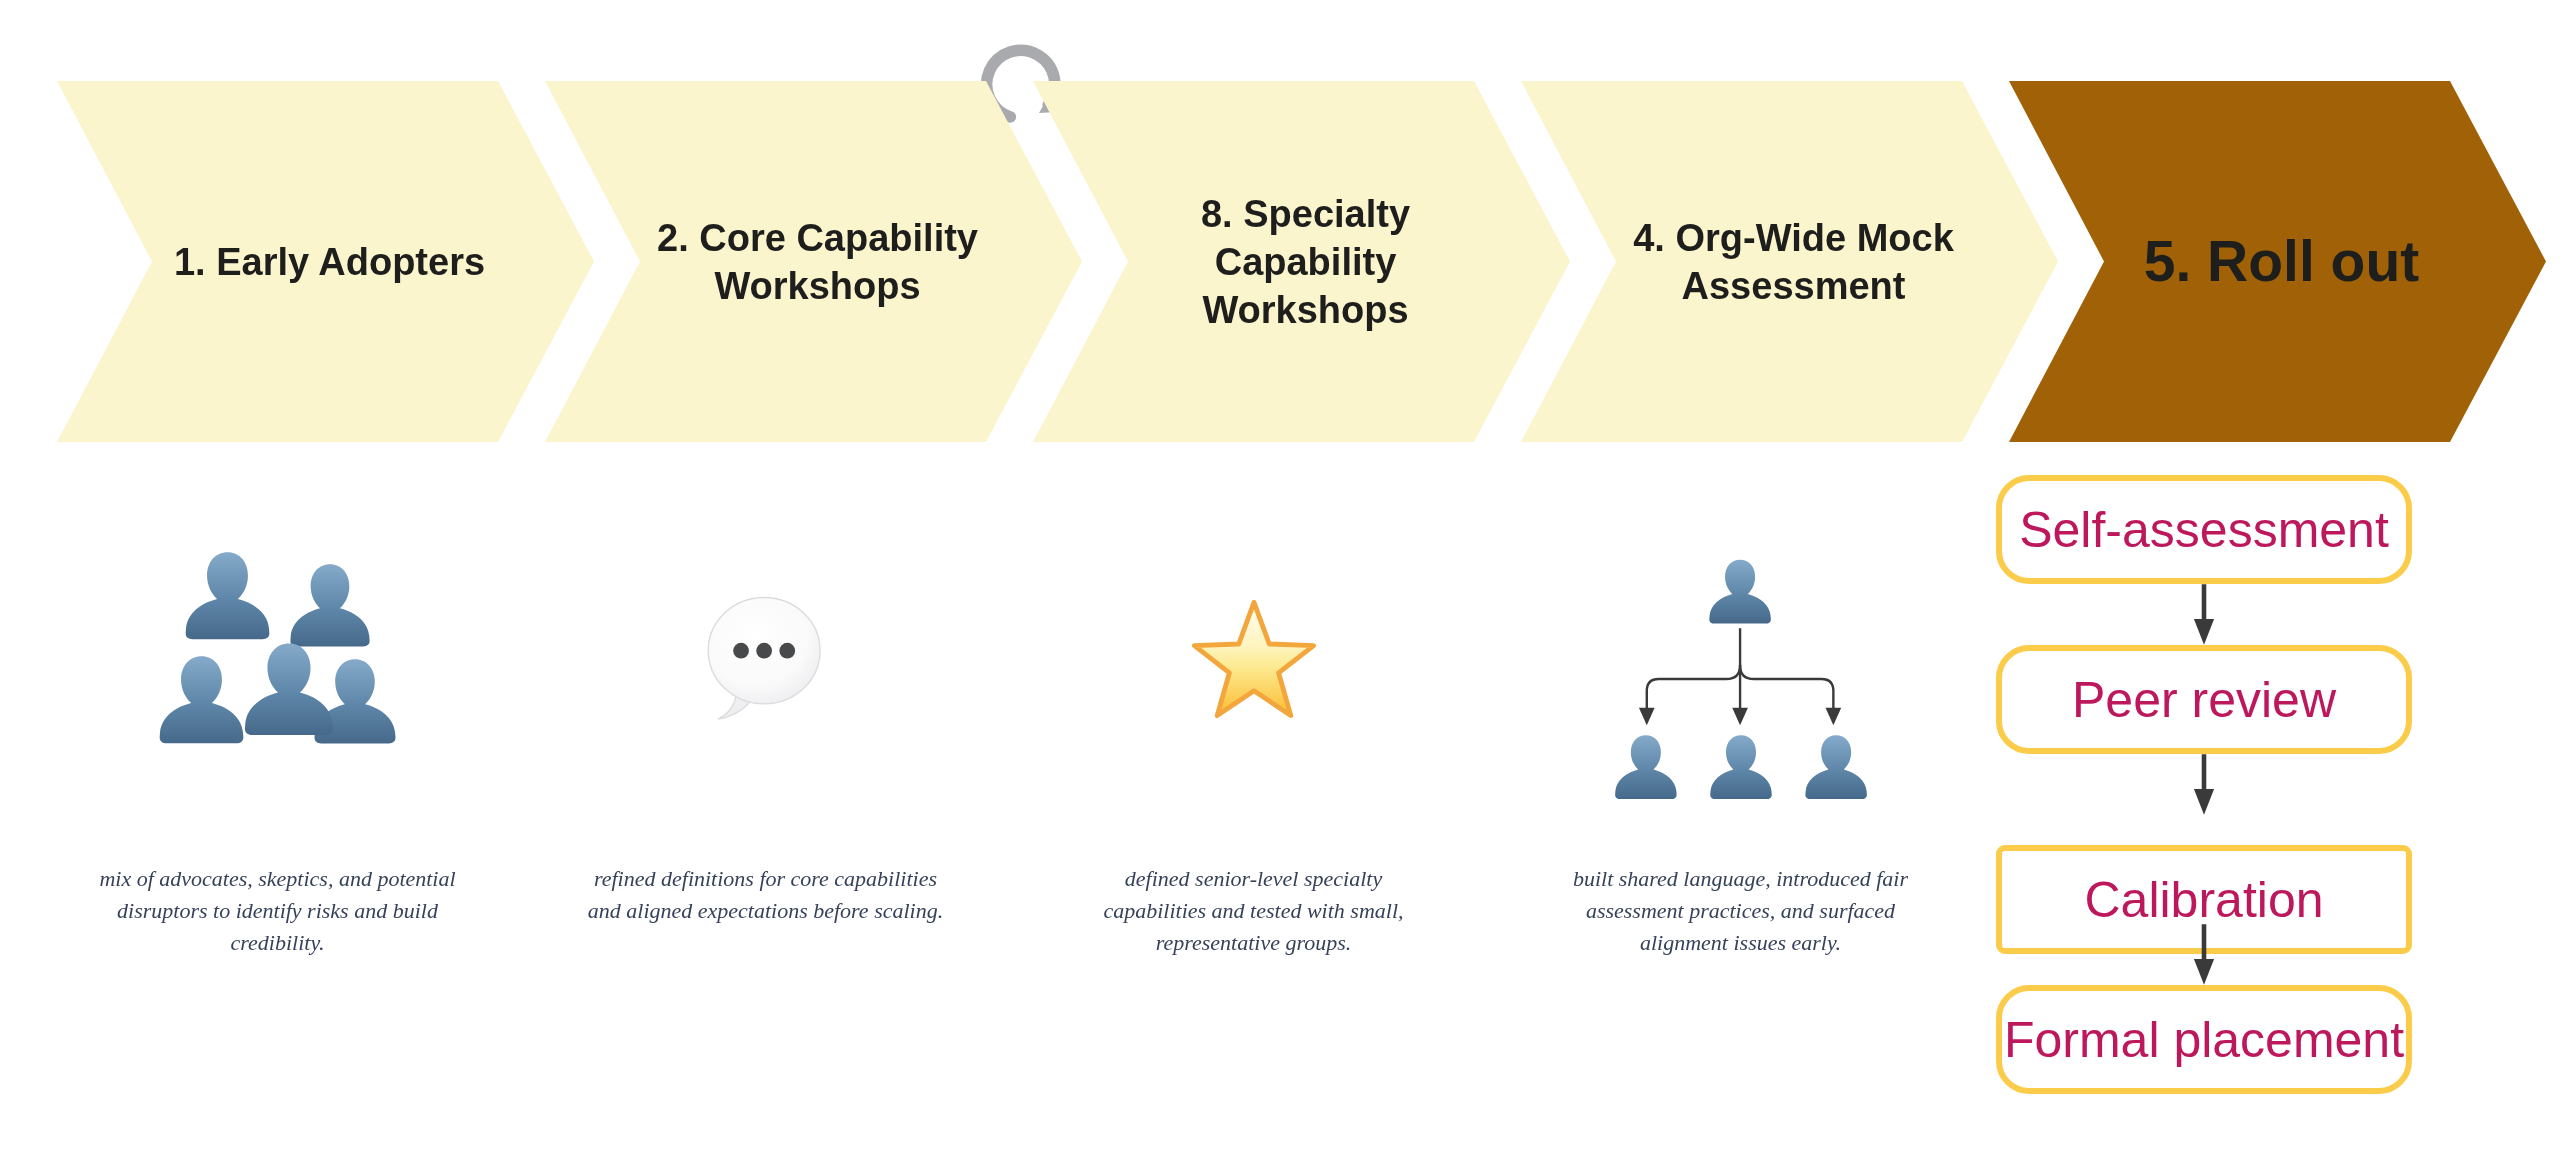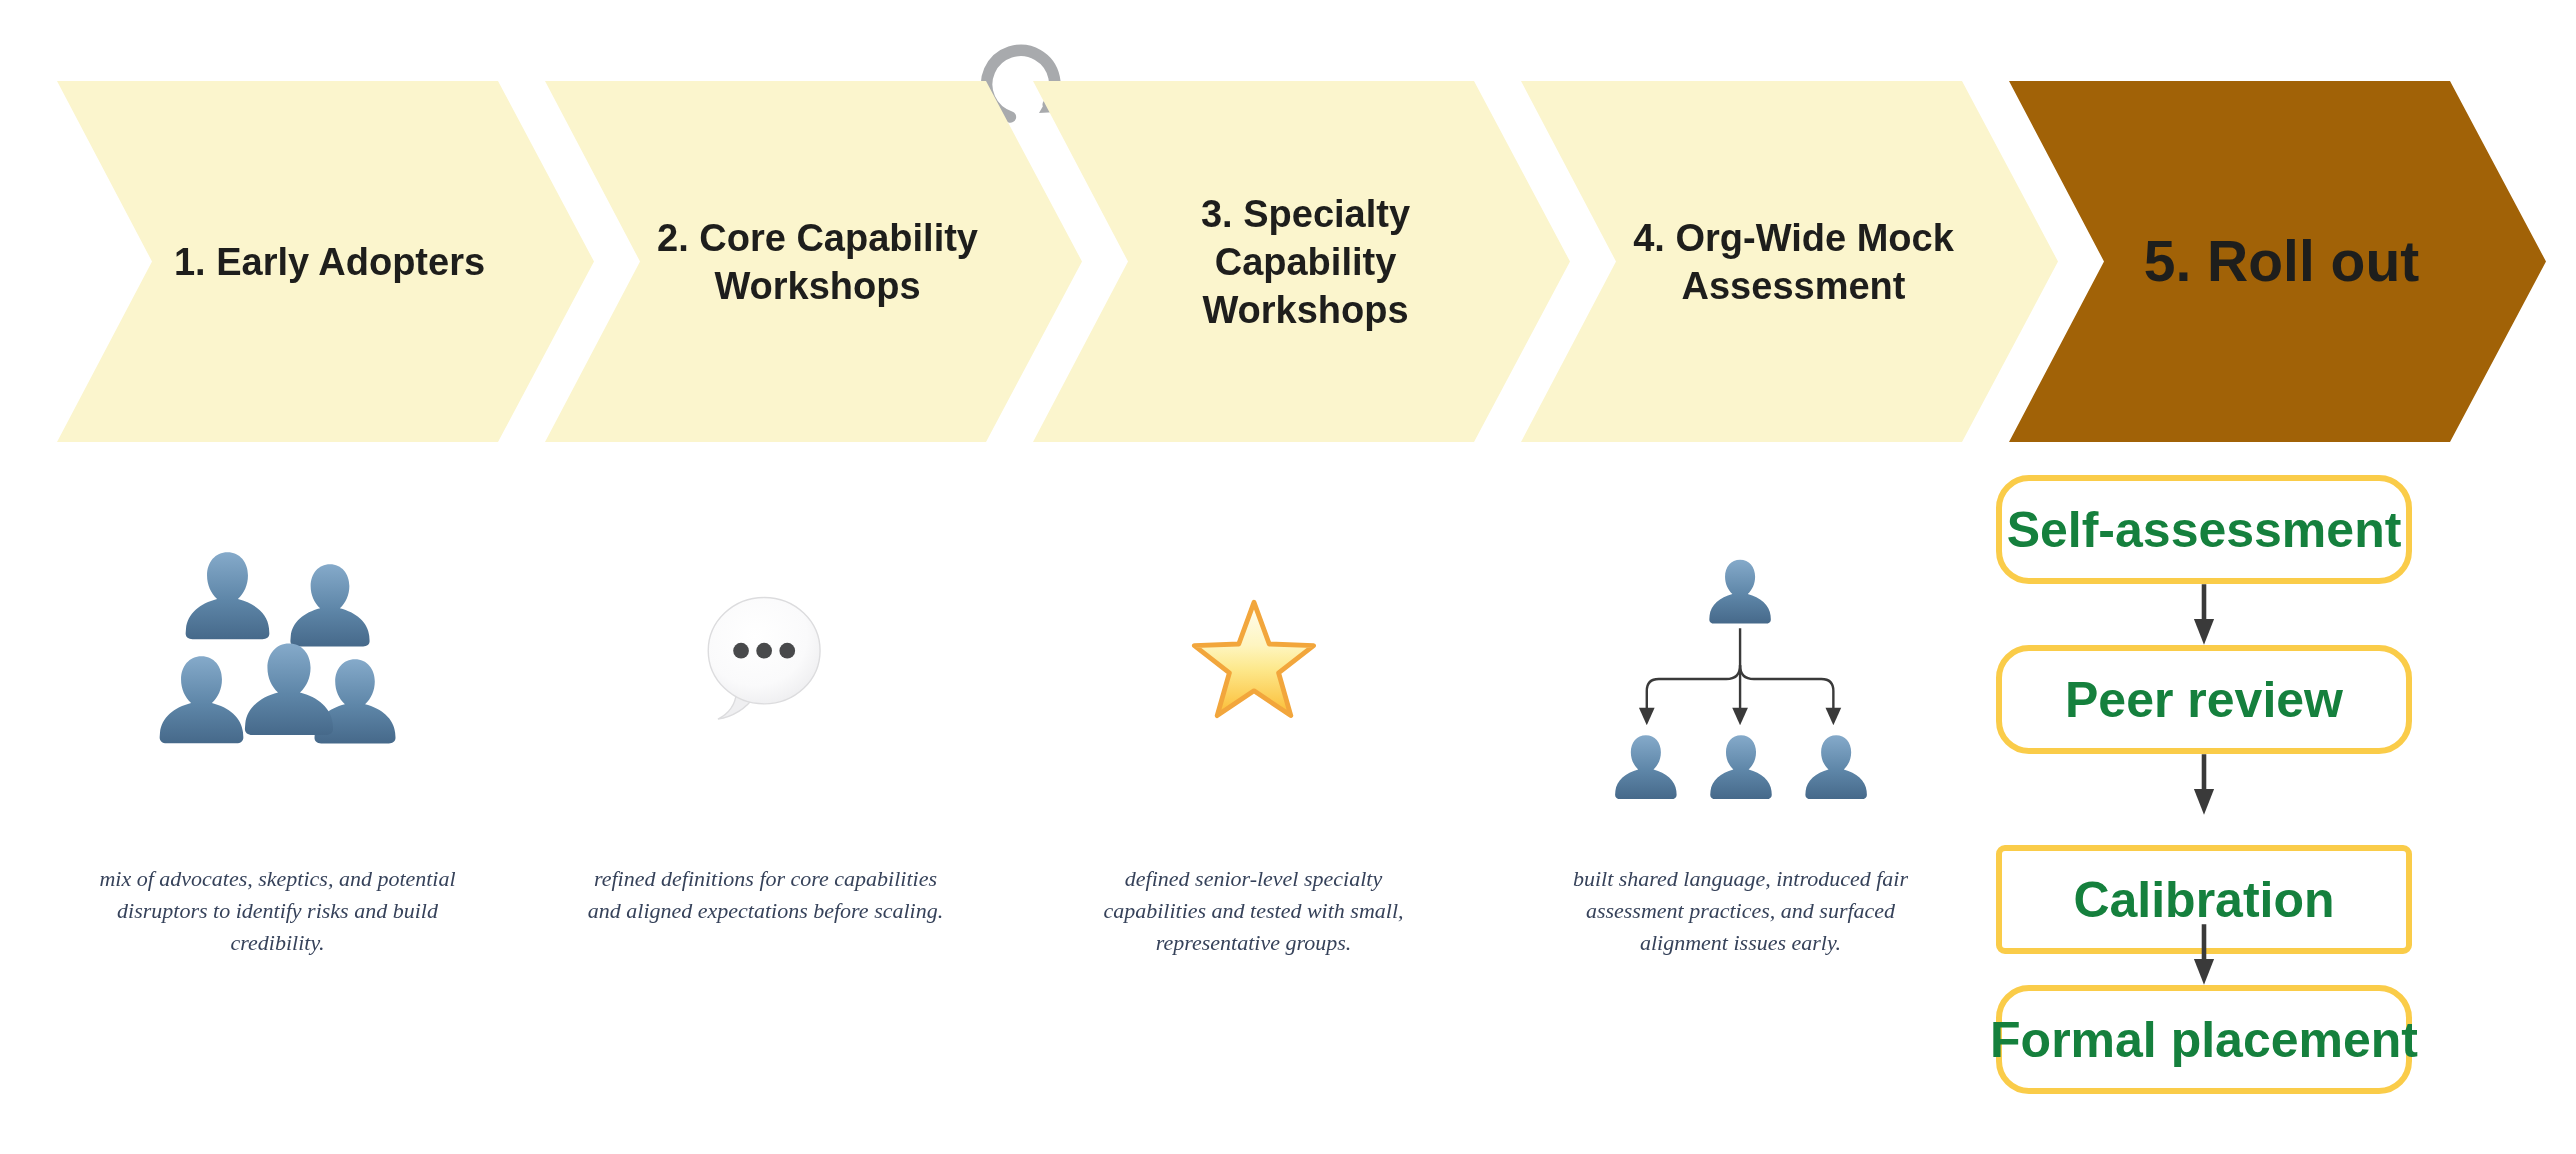--- a/index.html
+++ b/index.html
@@ -57,21 +57,21 @@
   }
   
   .rollout{position:absolute;left:1996px;top:0;width:416px;height:1155px;}
   .flow-box{
     position:absolute;left:0;width:416px;height:109px;
     box-sizing:border-box;
     border:6.5px solid #FACC49;border-radius:33px;
     background:#ffffff;
     display:flex;align-items:center;justify-content:center;
   }
-  .flow-box span{font-size:50px;color:#15803d;white-space:nowrap;font-weight:bold;}
+  .flow-box span{font-size:50px;color:#be185d;white-space:nowrap;}
   .fb-1{top:475px;} .fb-2{top:645px;text-align:center;} .fb-3{top:845px;border-radius:9px;} .fb-4{top:985px;}
   .flow-arrow{position:absolute;left:197px;width:22px;height:61px;}
   .fa-1{top:584px;} .fa-2{top:754px;} .fa-3{top:924px;}
   .hidden-defs{position:absolute;width:0;height:0;overflow:hidden;}
 </style>
 </head>
 <body>
 
 <svg class="hidden-defs" aria-hidden="true">
   <defs>
@@ -107,21 +107,21 @@
 
   <div class="chevron-row">
     <div class="chevron">
       <span class="chevron-label">1. Early Adopters</span>
     </div>
     <div class="chevron">
       <span class="chevron-label">2. Core Capability
 Workshops</span>
     </div>
     <div class="chevron">
-      <span class="chevron-label">3. Specialty Capability
+      <span class="chevron-label">8. Specialty Capability
 Workshops</span>
     </div>
     <div class="chevron">
       <span class="chevron-label">4. Org-Wide Mock
 Assessment</span>
     </div>
     <div class="chevron chevron--final">
       <span class="chevron-label">5. Roll out</span>
     </div>
   </div>

